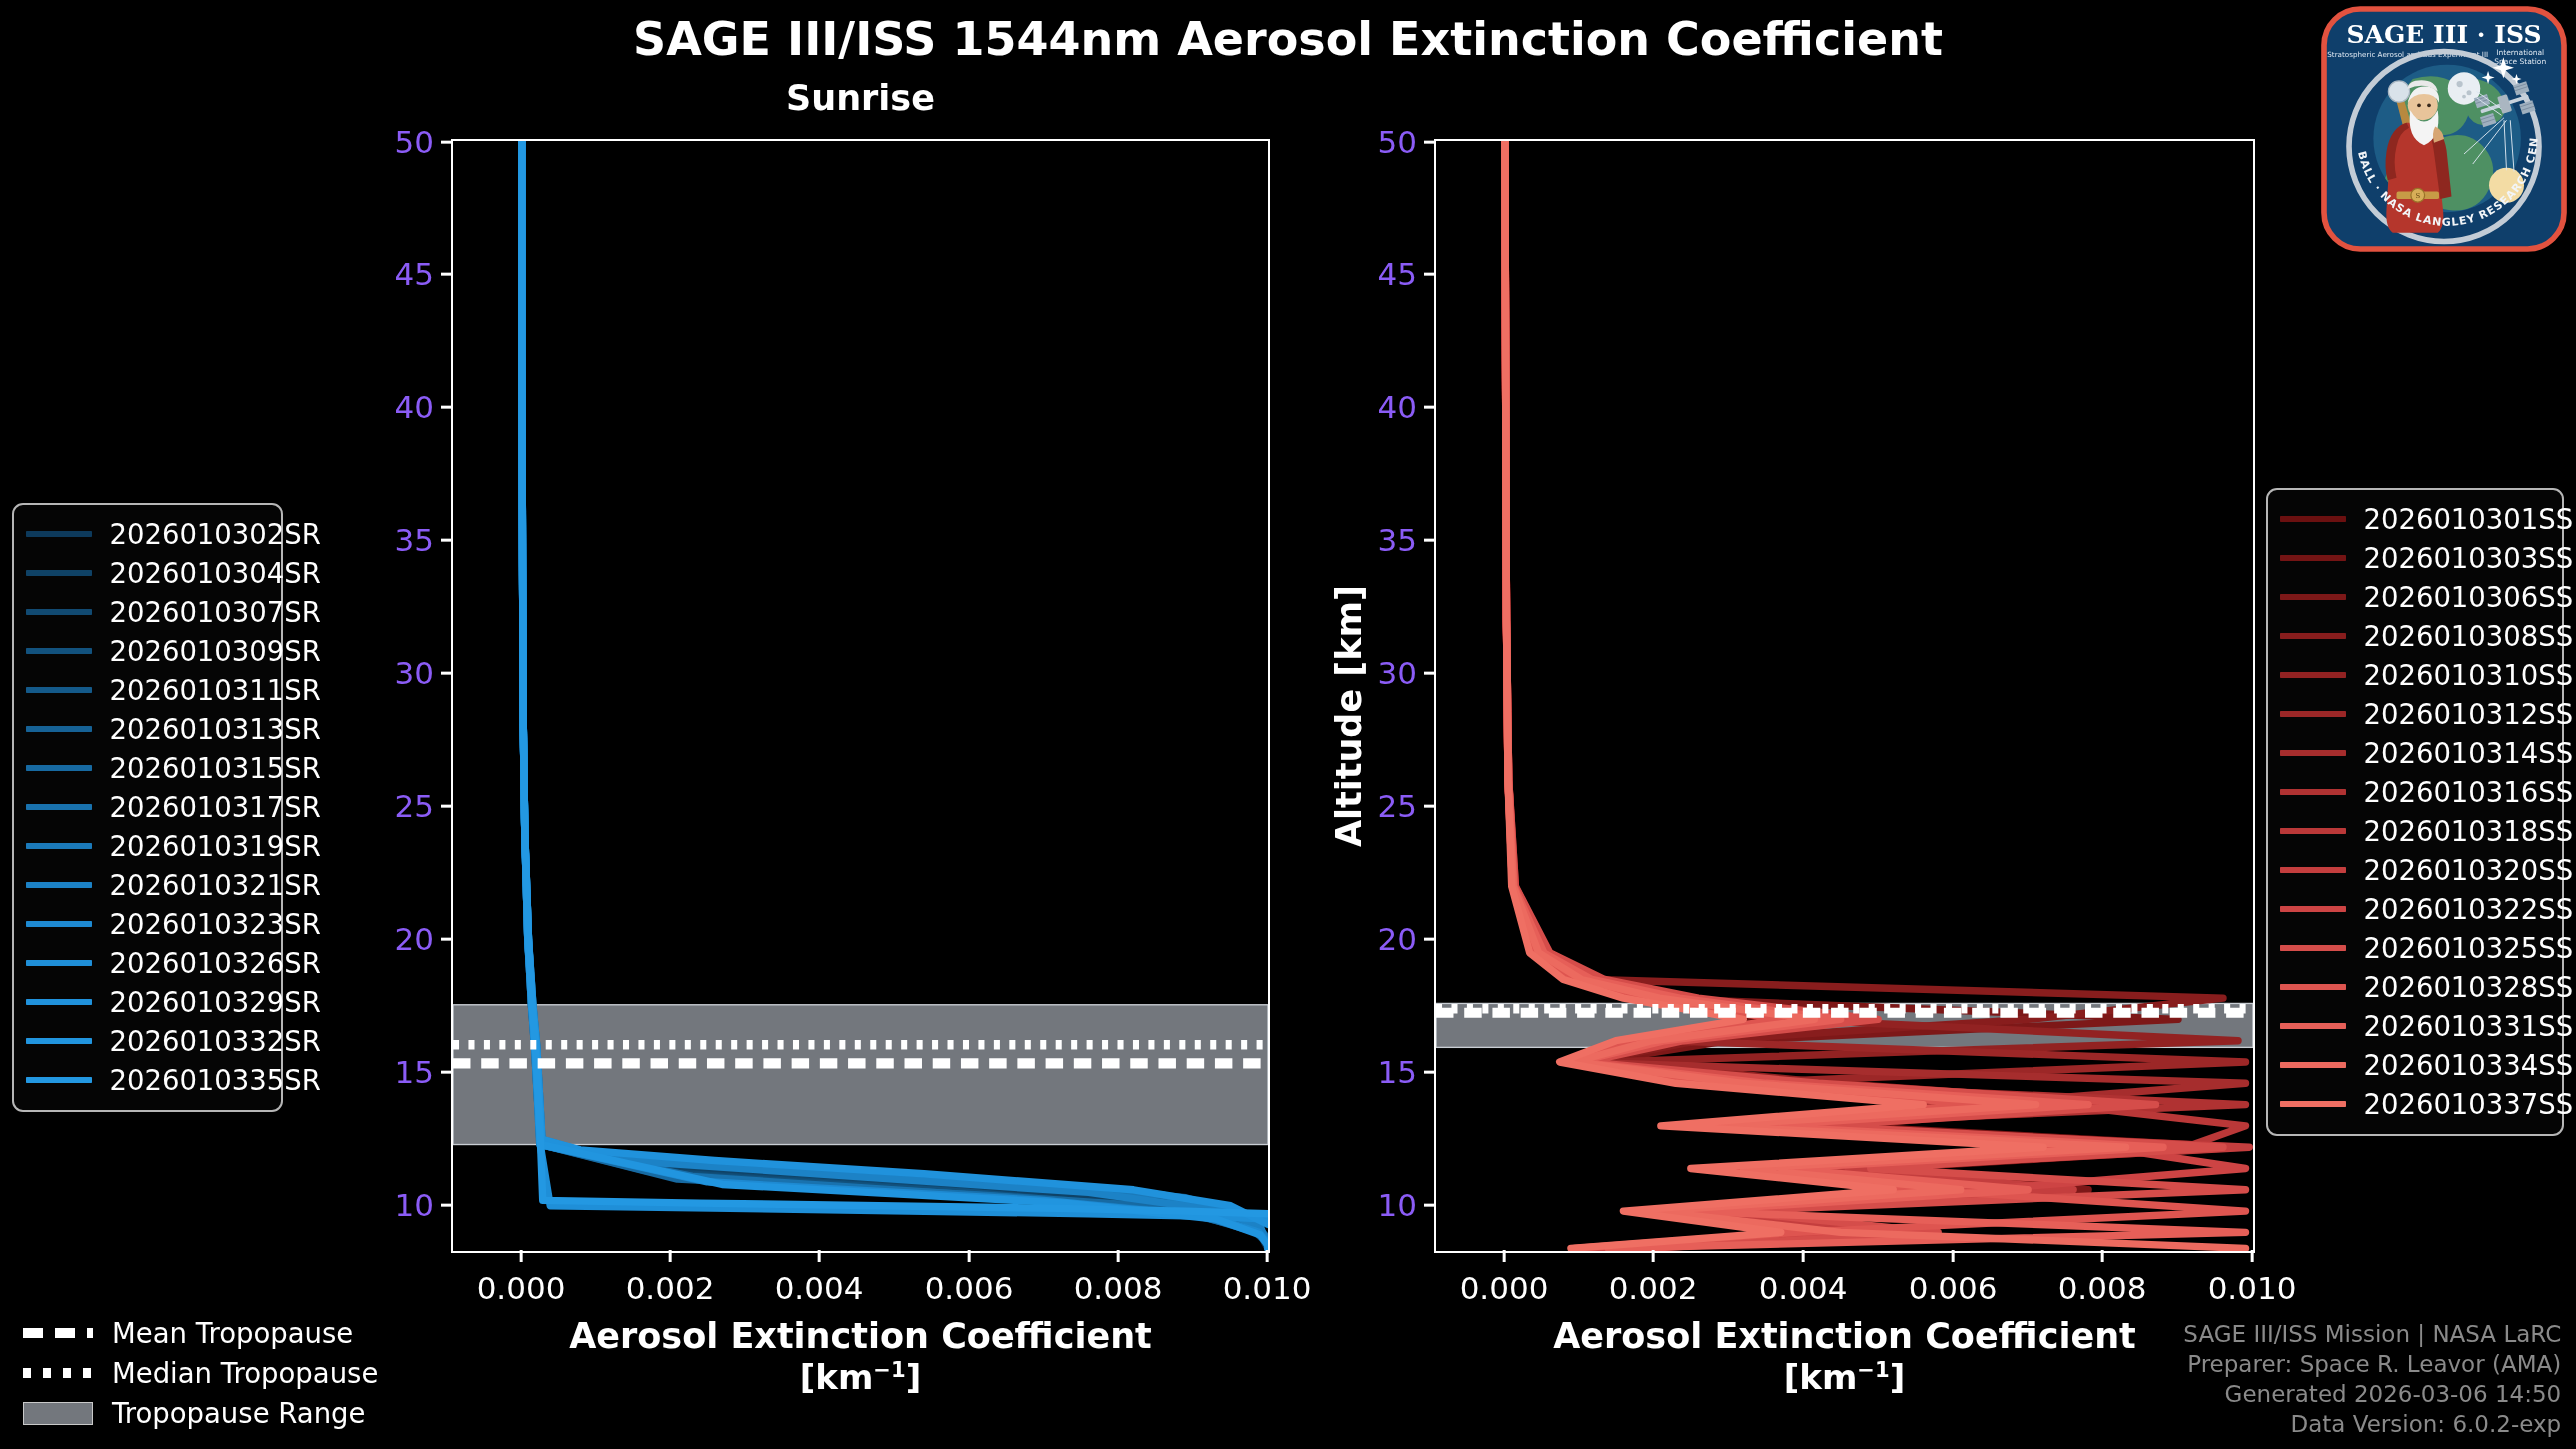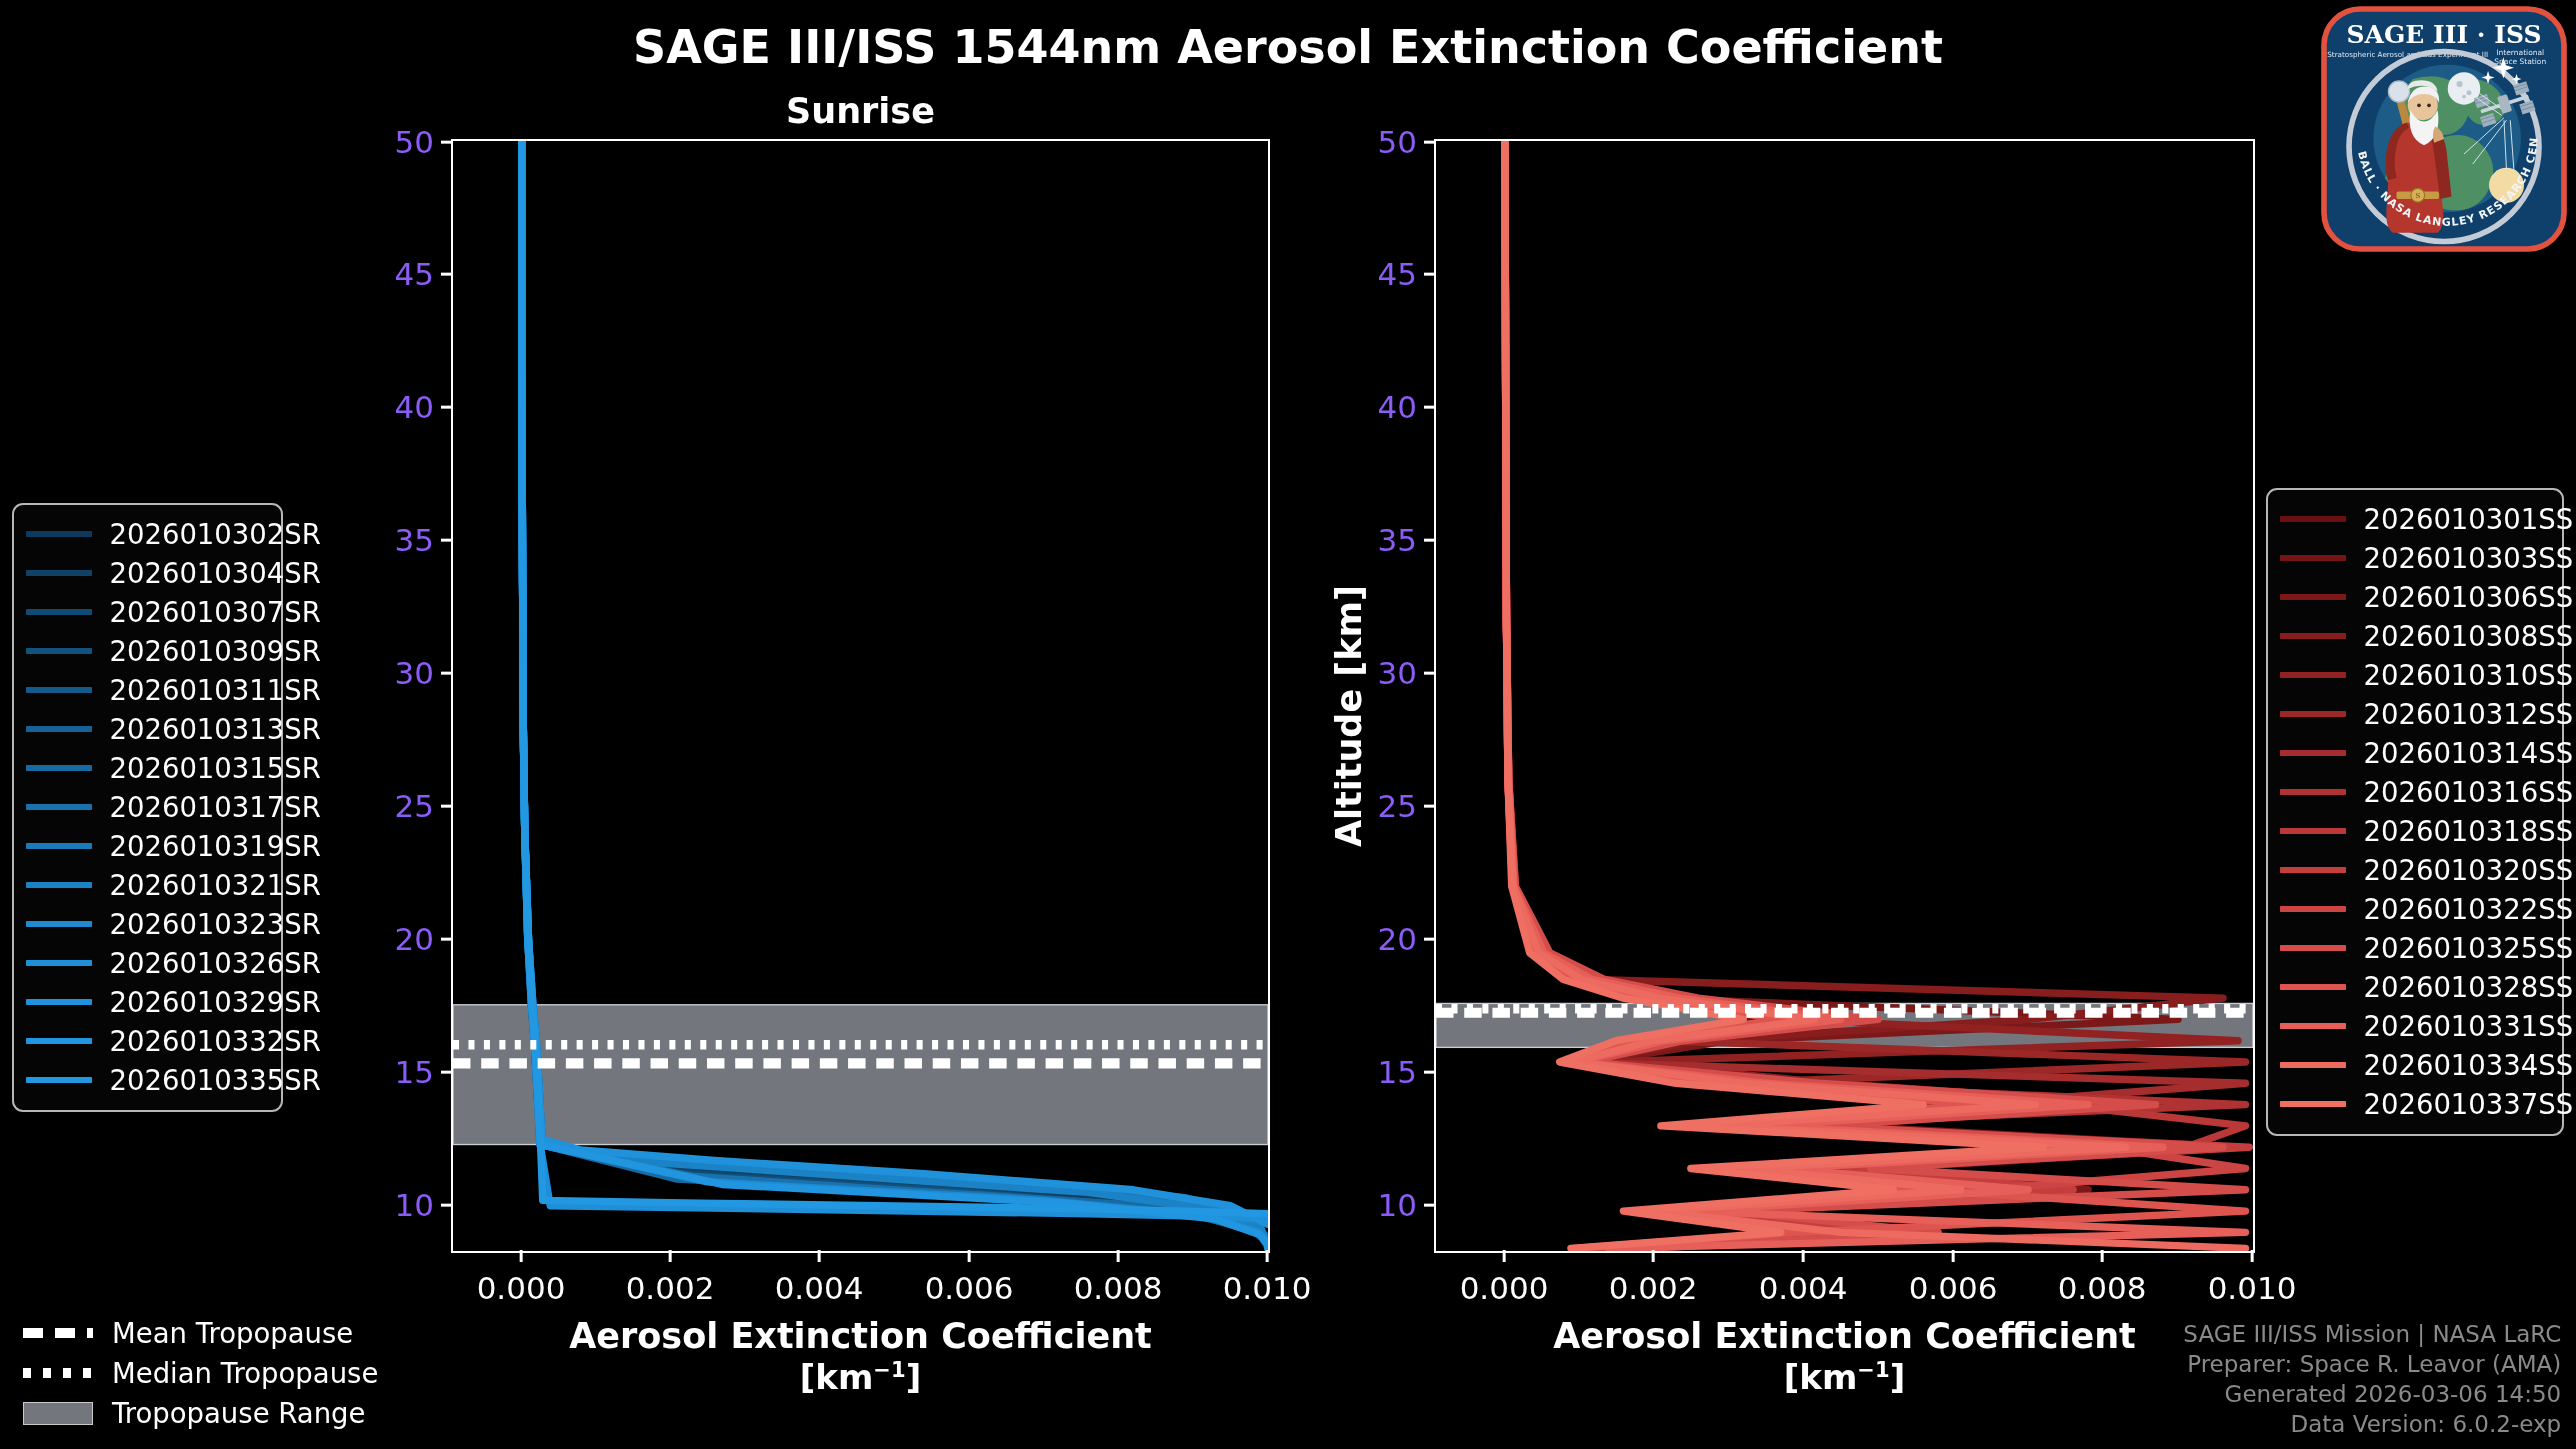--- a/index.html
+++ b/index.html
@@ -14,38 +14,37 @@
   
   .main-title {
     position: absolute; left: 0; right: 0; top: 12px;
     text-align: center;
     color: #ffffff;
     font-family: "DejaVu Sans", sans-serif;
     font-weight: bold;
     font-size: 46px;
     letter-spacing: 0px;
     white-space: nowrap;
-    margin-top: 8px;
   }
   .date-title {
     position: absolute; left: 0; right: 0; top: 79px;
     text-align: center;
     color: #ffffff;
     font-weight: bold;
     font-size: 38px;
   }
   .panel-title {
     position: absolute;
     color: #ffffff;
     font-weight: bold;
     font-size: 35px;
     text-align: center;
     white-space: nowrap;
   }
-  #title-sunrise { left: 451px; width: 819px; top: 91px; }
+  #title-sunrise { left: 451px; width: 819px; top: 78px; }
   #title-sunset  { left: 1434px; width: 821px; top: 82px; }
 
   
   .plot {
     position: absolute;
     border: 2.7px solid #ffffff;
     background: #000000;
     overflow: hidden;
   }
   #plot-sunrise { left: 451px; top: 139px; width: 819px; height: 1114px; }

